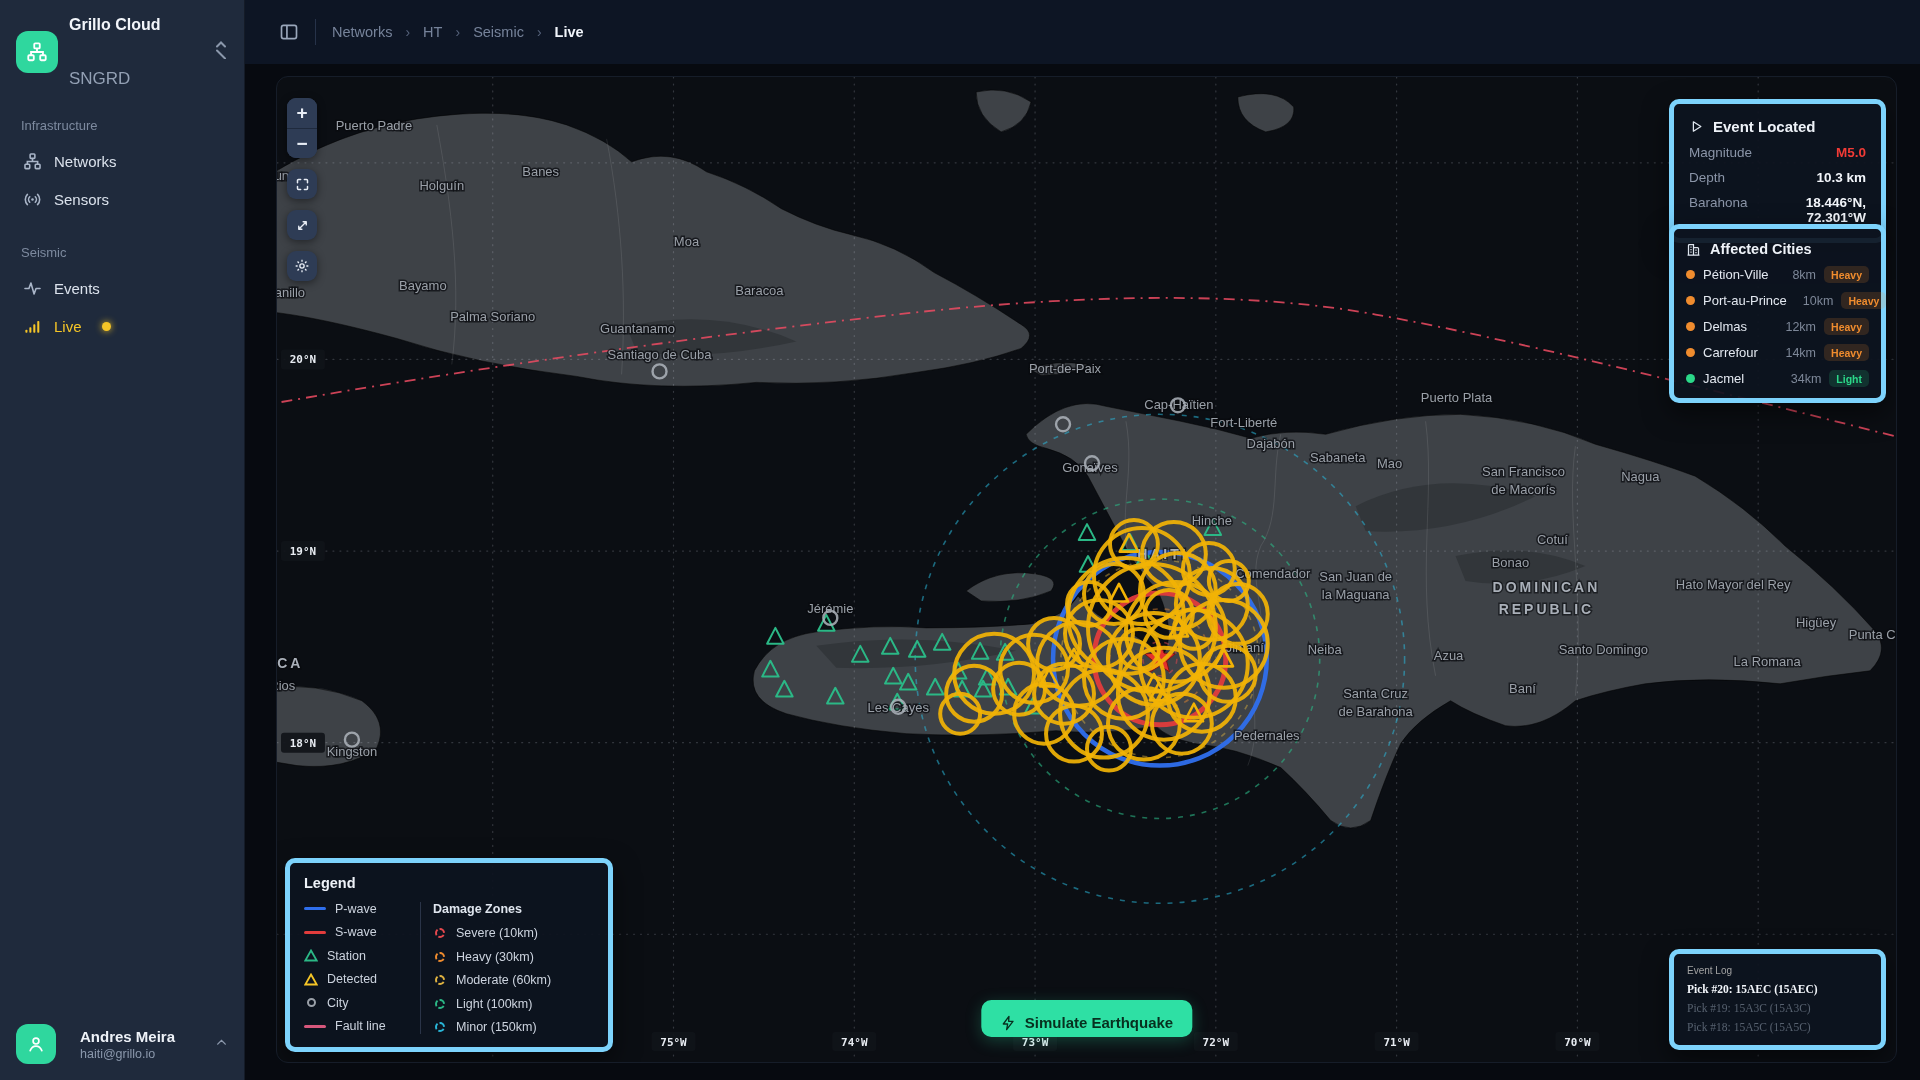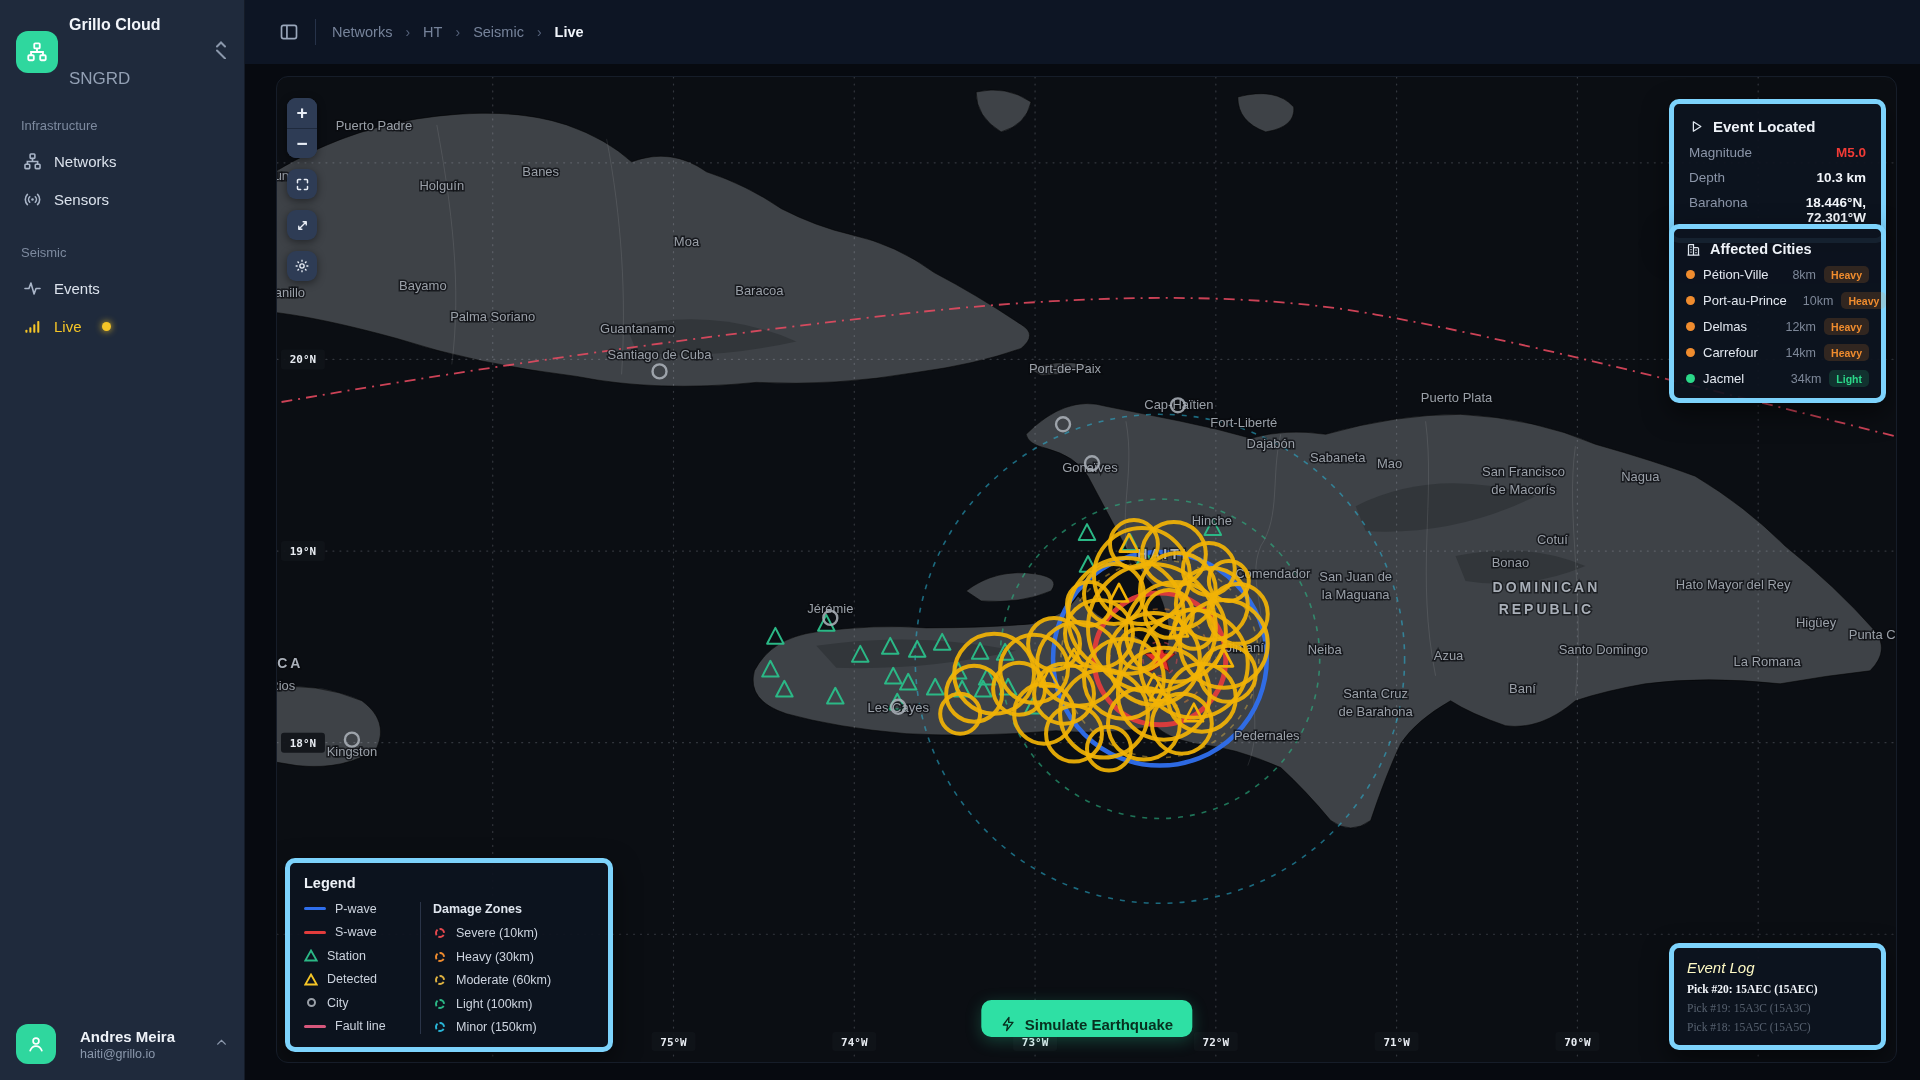--- a/index.html
+++ b/index.html
@@ -98,28 +98,28 @@
   .lcol-divider { width:1px; background:#2a3448; margin:0 12px 0 2px; }
   .lg-item { display:flex; align-items:center; gap:9px; font-size:12.5px; color:#ccd3de; }
   .zones-title { font-size:12.5px; font-weight:700; color:#dfe5ee; margin-bottom:1px; }
   .sw-line { width:22px; height:3px; border-radius:2px; flex:0 0 22px; }
   .sw-wrap { width:22px; display:flex; justify-content:center; flex:0 0 22px; }
   .sw-wrap.narrow { width:14px; flex:0 0 14px; }
   .sw-circle { width:9px; height:9px; border:2px solid; border-radius:50%; }
   .sw-dash { width:10px; height:10px; border:2px dashed; border-radius:50%; }
 
   #event-log { bottom:12px; right:10px; width:217px; padding:11px 13px 12px; }
-  .log-title { font-size:15px; color:#fef9c3;font-style:italic; }
+  .log-title { font-size:10px; color:#a3a3a3; }
   .log-row { font-family:Liberation Serif, serif; font-size:11.5px; margin-top:7px; white-space:nowrap; }
   .log-row.on { color:#f2f5fa; font-weight:700; }
   .log-row.dim { color:#57616f; }
 
   #simulate { position:absolute; left:50%; transform:translateX(-50%); bottom:25px; height:37px;
-    padding:16px 19px; border-radius:10px; background:#2ee0a4; color:#07301f; font-size:15px; font-weight:700;
-    display:flex; align-items:flex-start; gap:9px; border:none; cursor:pointer; z-index:6;
+    padding:6px 19px; border-radius:10px; background:#2ee0a4; color:#07301f; font-size:15px; font-weight:700;
+    display:flex; align-items:flex-end; gap:9px; border:none; cursor:pointer; z-index:6;
     box-shadow:0 4px 16px rgba(46,224,164,.25); }
 </style>
 </head>
 <body>
 
 <div class="app">
 
   <aside class="sidebar">
     <div class="brand">
       <div class="brand-logo">

